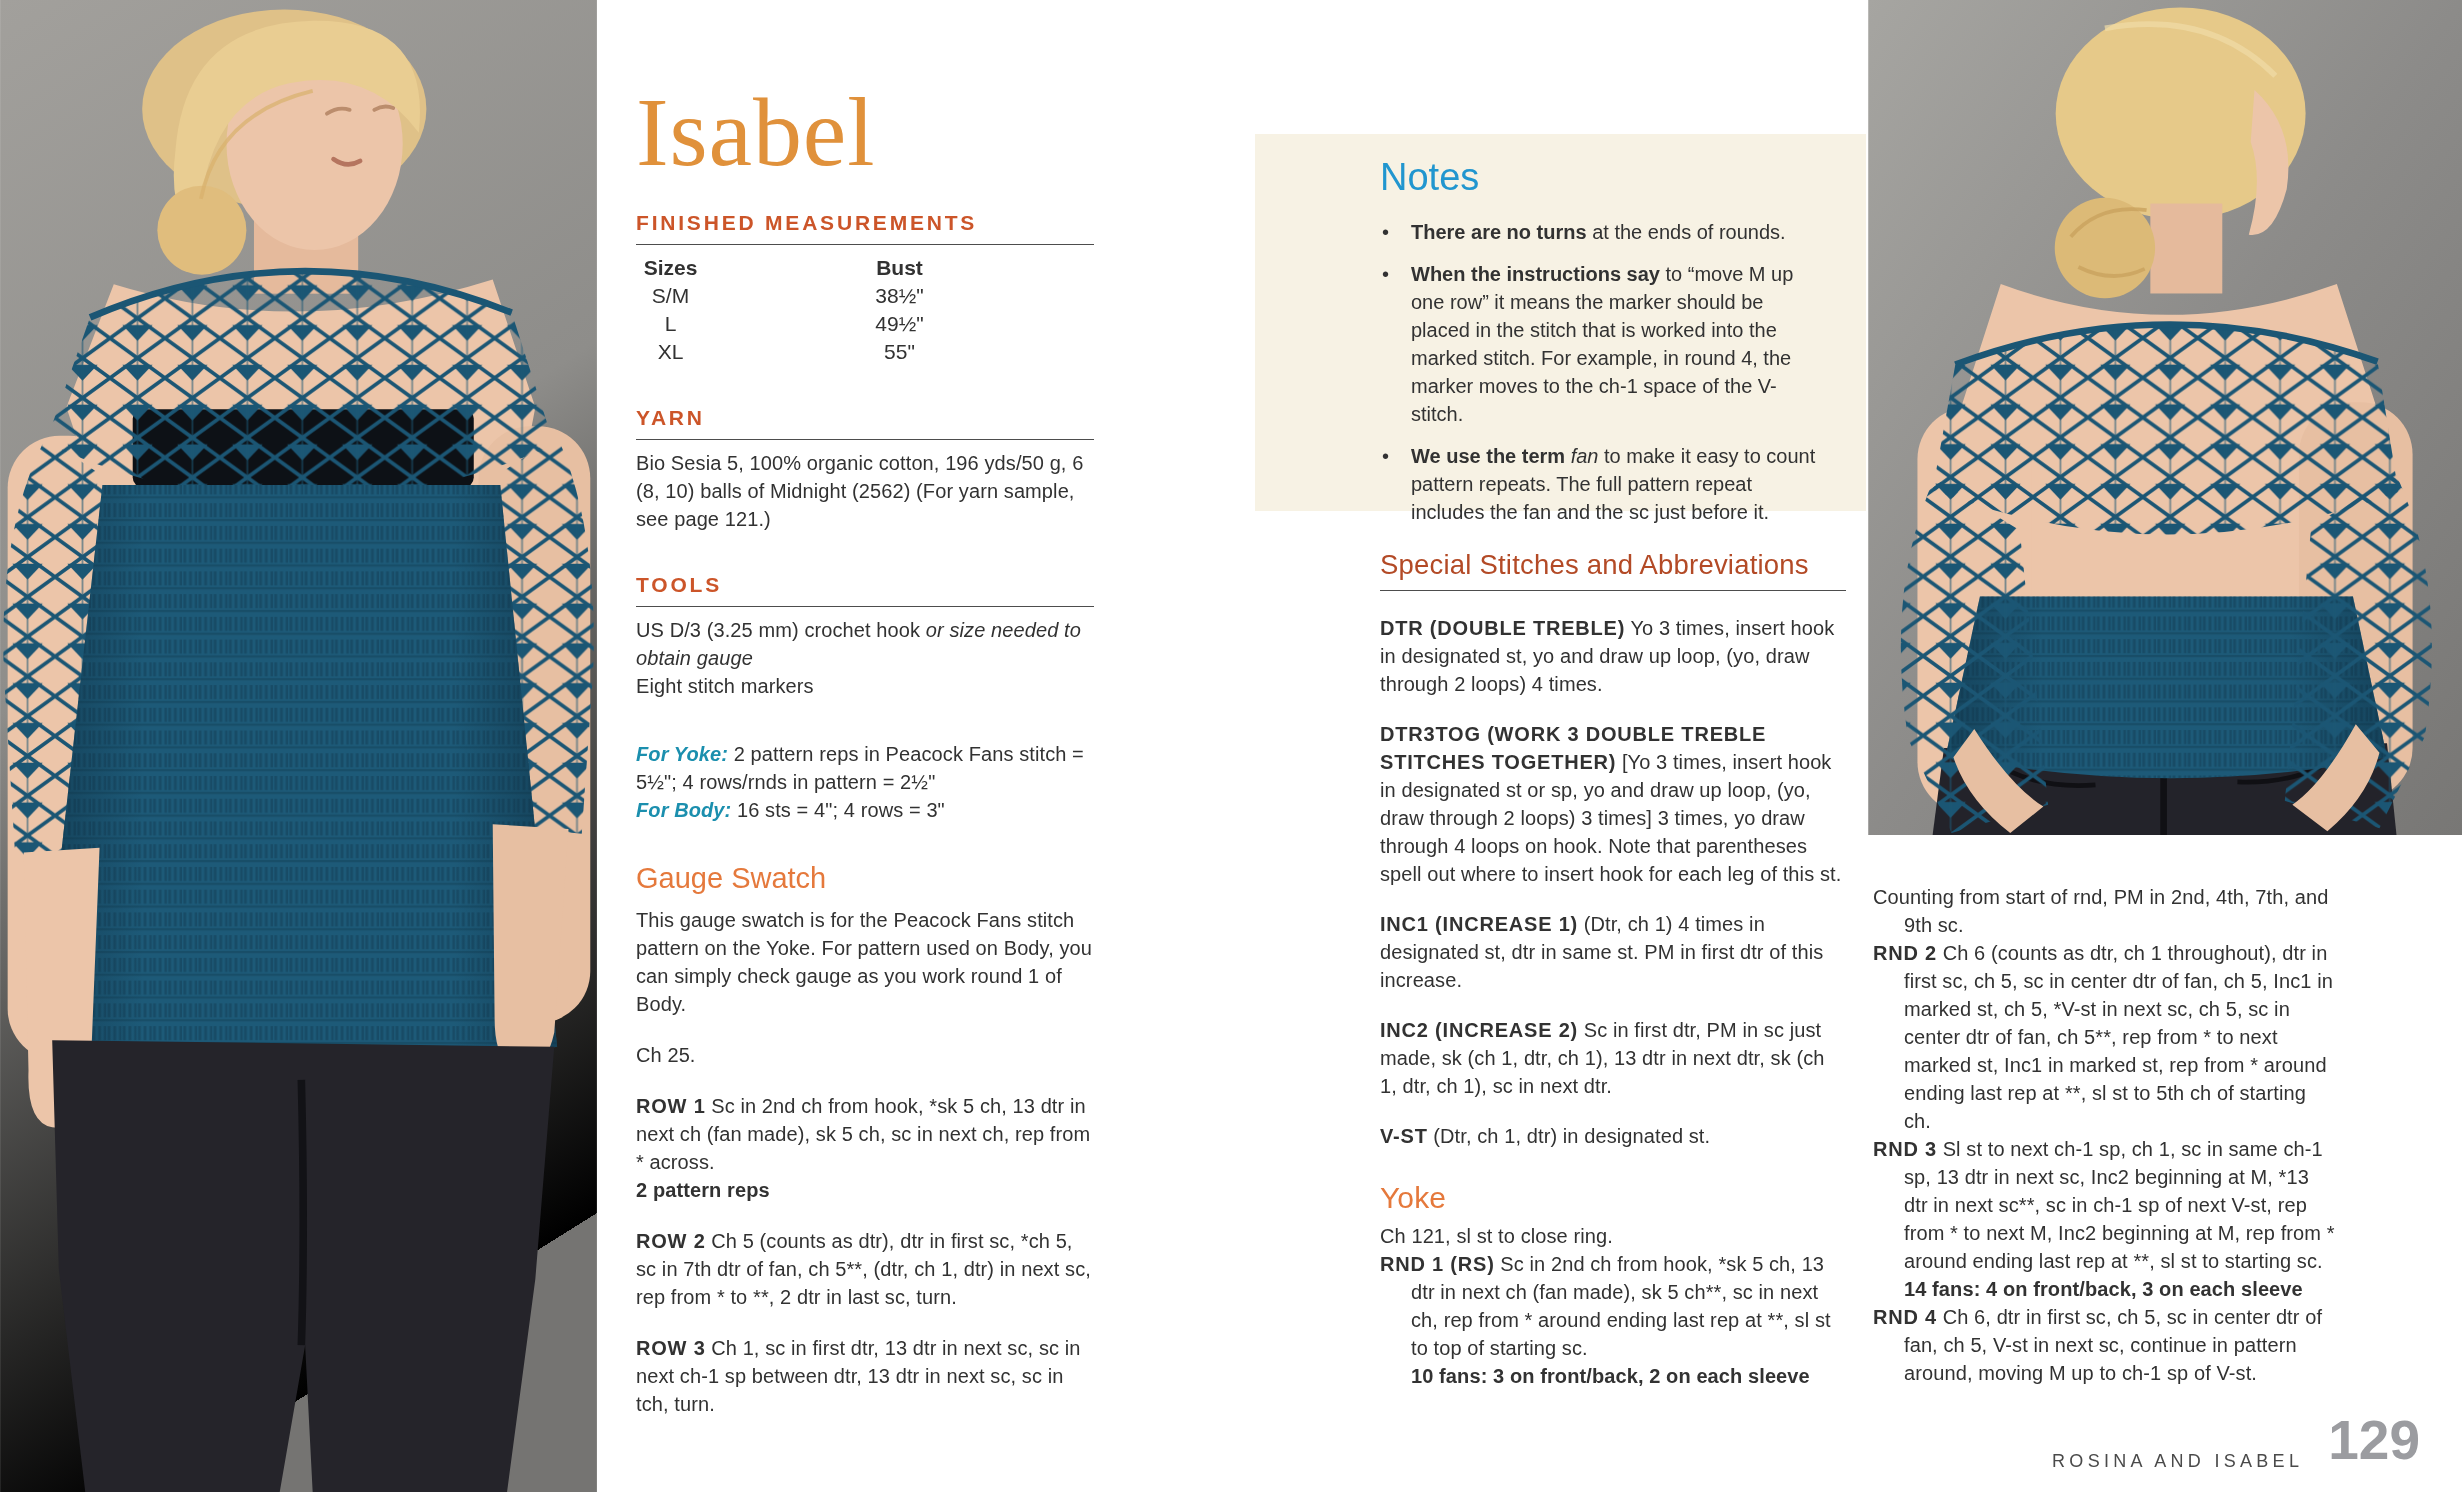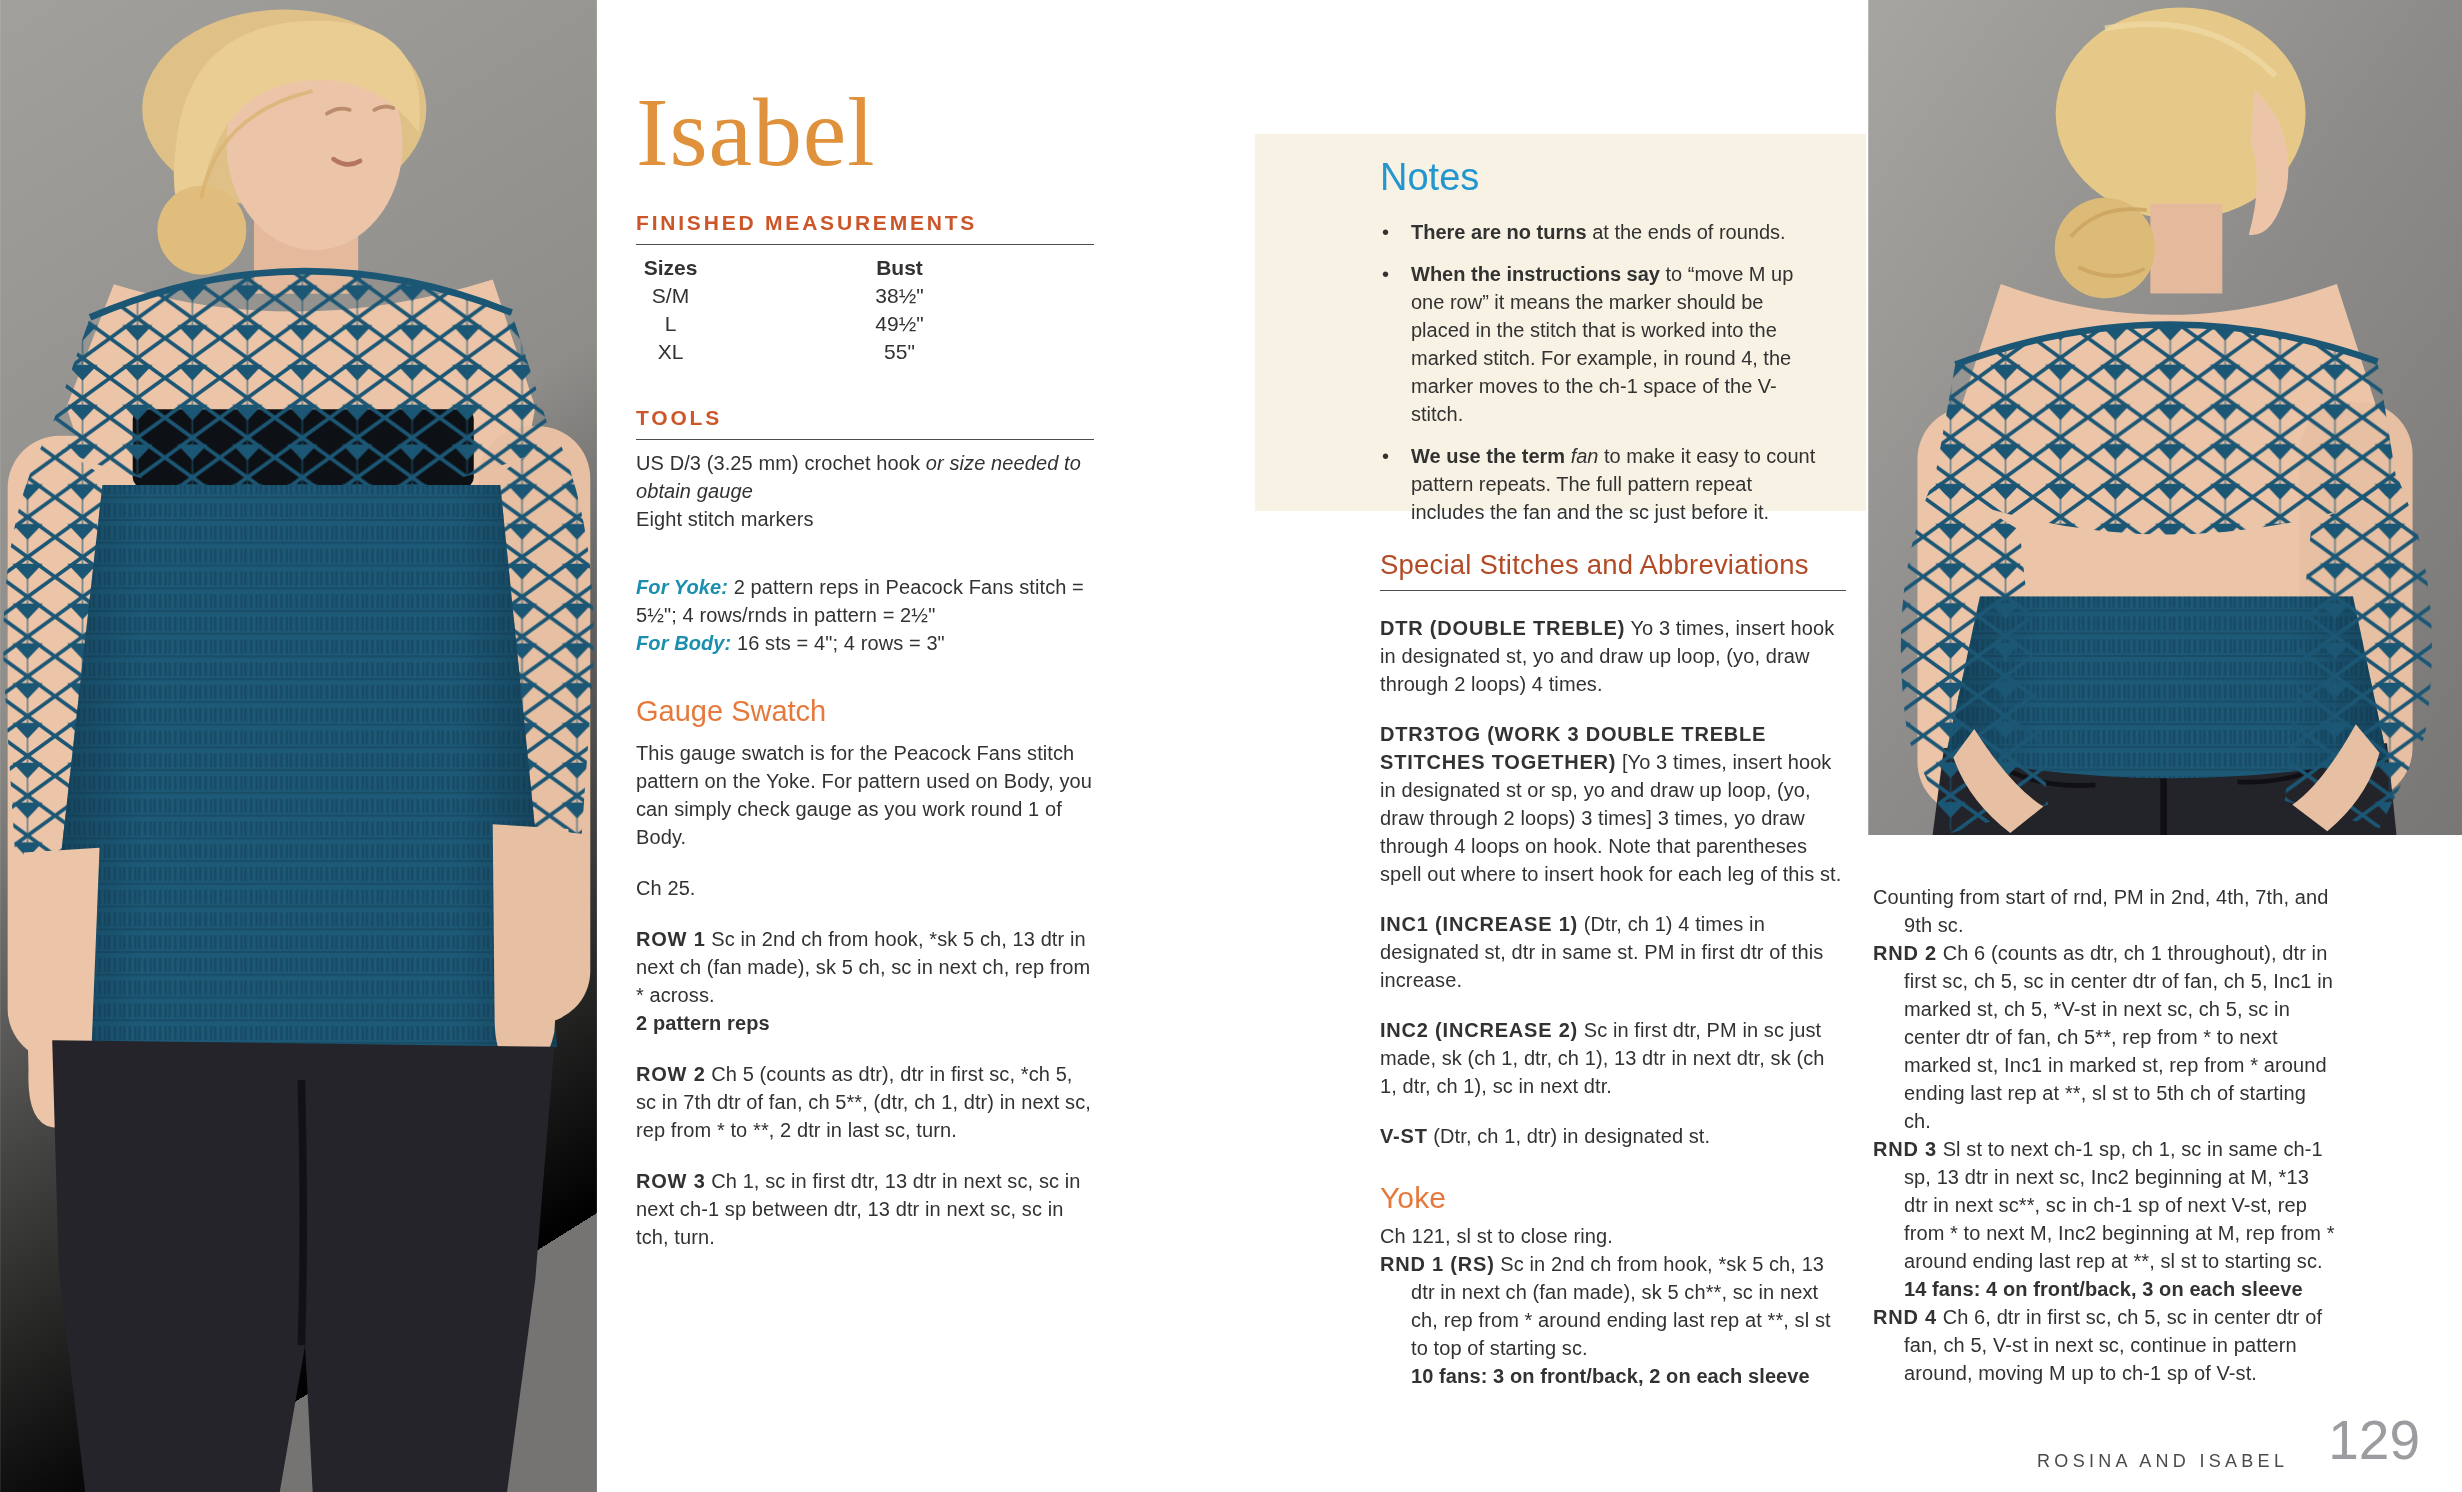--- a/index.html
+++ b/index.html
@@ -61,21 +61,21 @@
   .yoke-head{color:#E5793C;font-size:30px;font-weight:400;margin:34px 0 9.5px 0;}
 
   
   .col3{position:absolute;left:1873px;top:883px;width:462px;}
 
   
   .footer{
     position:absolute;right:42px;bottom:21px;display:flex;align-items:flex-end;
   }
   .footer .chapter{font-size:18px;letter-spacing:4.3px;color:#4a4a4a;}
-  .footer .pagenum{font-size:55px;color:#9B9CA0;margin-left:40px;font-weight:400;}
+  .footer .pagenum{font-size:55px;color:#9B9CA0;margin-left:25px;font-weight:700;}
 </style>
 </head>
 <body>
 
 <div class="photo photo-front" aria-label="Model wearing Isabel crochet top, front view">
   <svg width="597" height="1493" viewBox="0 0 630 1576">
     <defs>
       <linearGradient id="bgL" x1="0" y1="0" x2="0.25" y2="1">
         <stop offset="0" stop-color="#a2a09c"></stop>
           <stop offset="0.45" stop-color="#8e8d8a"></stop>
@@ -203,20 +203,24 @@
         <td>49½"</td>
       </tr>
       <tr>
         <td>XL</td>
         <td>55"</td>
       </tr>
     </tbody>
       </table>
   </div>
 
+  <div class="sec">
+    <div class="sec-head">YARN</div>
+    <p class="body-txt">Bio Sesia 5, 100% organic cotton, 196 yds/50 g, 6 (8, 10) balls of Midnight (2562) (For yarn sample, see page 121.)</p>
+  </div>
 
   <div class="sec">
     <div class="sec-head">TOOLS</div>
     <p class="body-txt"><span>US D/3 (3.25 mm) crochet hook</span><span class="it"> or size needed to obtain gauge</span></p>
     <p class="body-txt">Eight stitch markers</p>
   </div>
 
   <div class="sec">
     <p class="body-txt"><span class="teal-lbl">For Yoke:</span><span> 2 pattern reps in Peacock Fans stitch = 5½"; 4 rows/rnds in pattern = 2½"</span></p>
     <p class="body-txt"><span class="teal-lbl">For Body:</span><span> 16 sts = 4"; 4 rows = 3"</span></p>

